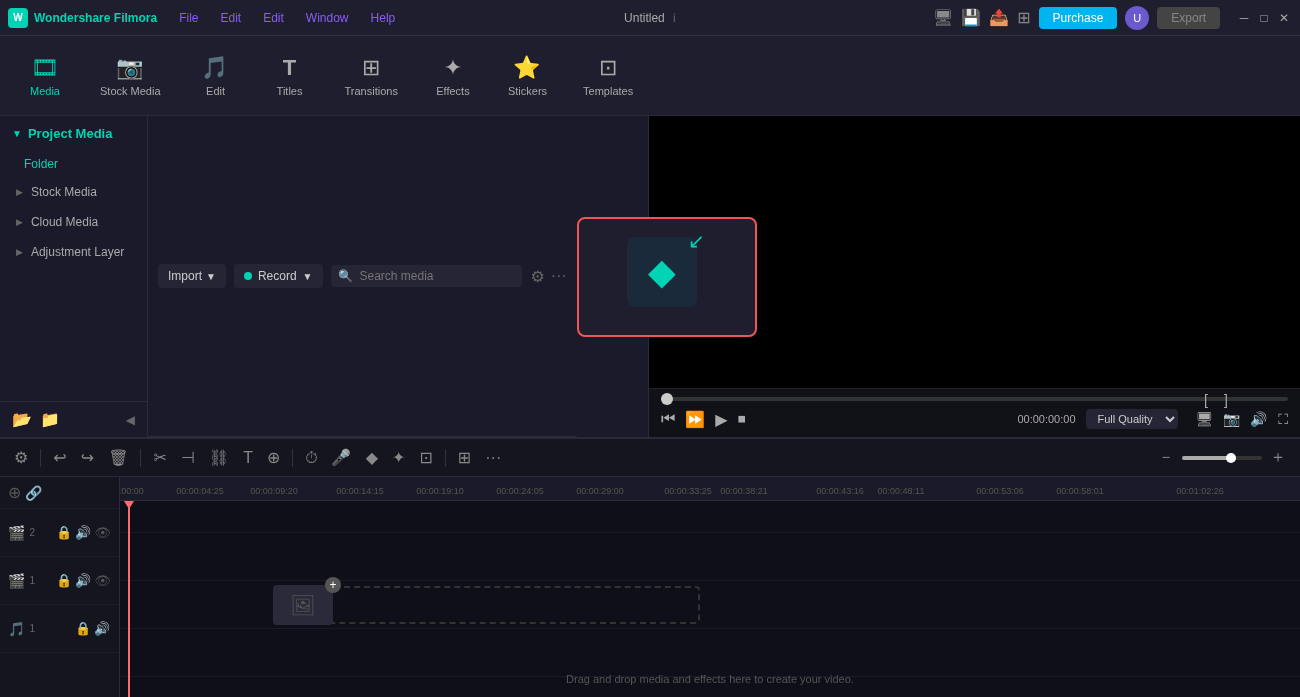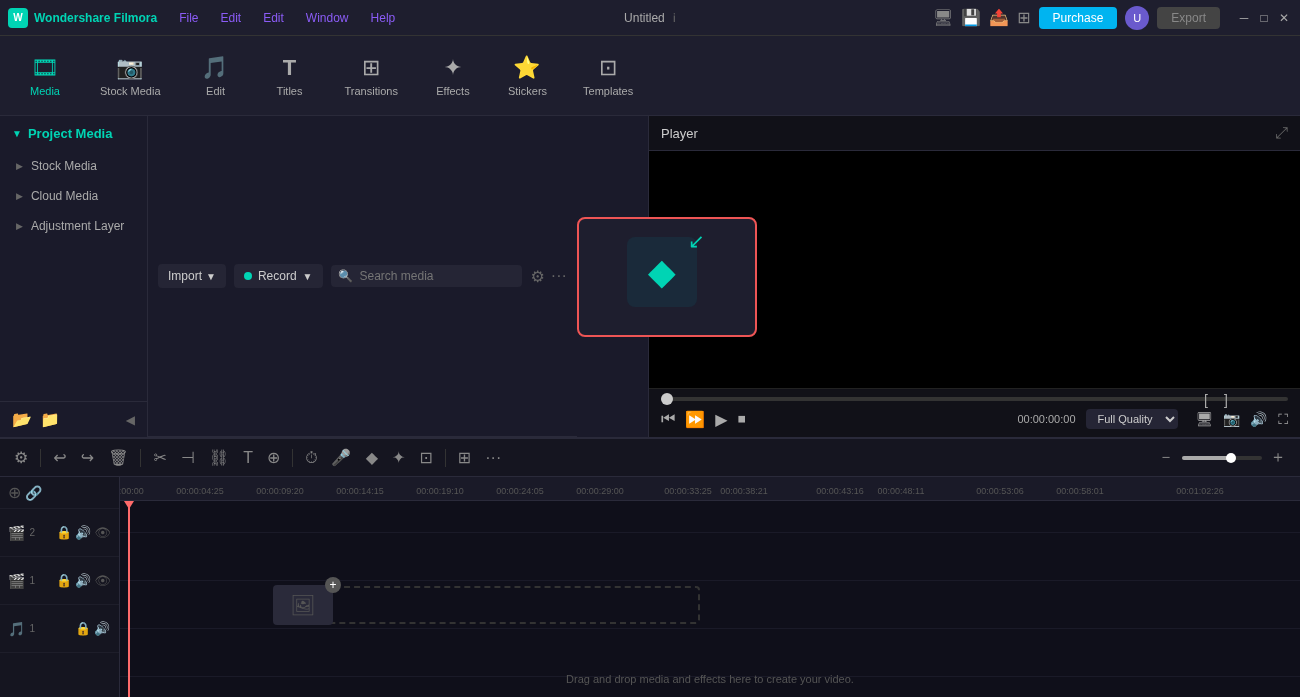--- a/index.html
+++ b/index.html
@@ -665,20 +665,21 @@
   </div>
 </div>
 
 <div style="display:flex; height: calc(697px - 36px - 80px - 260px);">
 
   <div class="left-panel">
     <div class="panel-header">
       <span class="panel-header-arrow">▼</span>
       <span>Project Media</span>
     </div>
+    <div class="panel-folder">Folder</div>
     <div class="panel-item">
       <span class="panel-item-arrow">▶</span>
       <span>Stock Media</span>
     </div>
     <div class="panel-item">
       <span class="panel-item-arrow">▶</span>
       <span>Cloud Media</span>
     </div>
     <div class="panel-item">
       <span class="panel-item-arrow">▶</span>
@@ -717,26 +718,20 @@
           <div class="filmora-logo-bg">
             <span style="font-size:36px;color:#00d4b4;">◆</span>
             <span class="green-arrow">↙</span>
           </div>
         </div>
       </div>
     </div>
   </div>
 
   <div class="player-area">
-    <div class="player-header">
-      <span class="player-title">Player</span>
-      <div class="player-header-right">
-        <span style="font-size:16px;">⤢</span>
-      </div>
-    </div>
     <div class="player-screen"></div>
     <div class="player-controls">
       <div class="player-progress">
         <div class="player-progress-fill"></div>
         <div class="player-progress-thumb"></div>
         <span style="position:absolute;right:80px;top:-5px;color:#aaa;font-size:14px;">[</span>
         <span style="position:absolute;right:60px;top:-5px;color:#aaa;font-size:14px;">]</span>
       </div>
       <div class="player-btn-row">
         <button class="player-btn">⏮</button>
@@ -831,21 +826,21 @@
         </div>
       </div>
     </div>
 
     <div class="timeline-ruler-and-tracks">
 
       <div class="timeline-ruler">
         <div class="ruler-marks">
           <span class="ruler-mark" style="left:0px;">00:00:00:00</span>
           <span class="ruler-mark" style="left:80px;">00:00:04:25</span>
-          <span class="ruler-mark" style="left:160px;">00:00:09:20</span>
+          <span class="ruler-mark" style="left:154px;">00:00:09:20</span>
           <span class="ruler-mark" style="left:240px;">00:00:14:15</span>
           <span class="ruler-mark" style="left:320px;">00:00:19:10</span>
           <span class="ruler-mark" style="left:400px;">00:00:24:05</span>
           <span class="ruler-mark" style="left:480px;">00:00:29:00</span>
           <span class="ruler-mark" style="left:568px;">00:00:33:25</span>
           <span class="ruler-mark" style="left:624px;">00:00:38:21</span>
           <span class="ruler-mark" style="left:720px;">00:00:43:16</span>
           <span class="ruler-mark" style="left:781px;">00:00:48:11</span>
           <span class="ruler-mark" style="left:880px;">00:00:53:06</span>
           <span class="ruler-mark" style="left:960px;">00:00:58:01</span>

